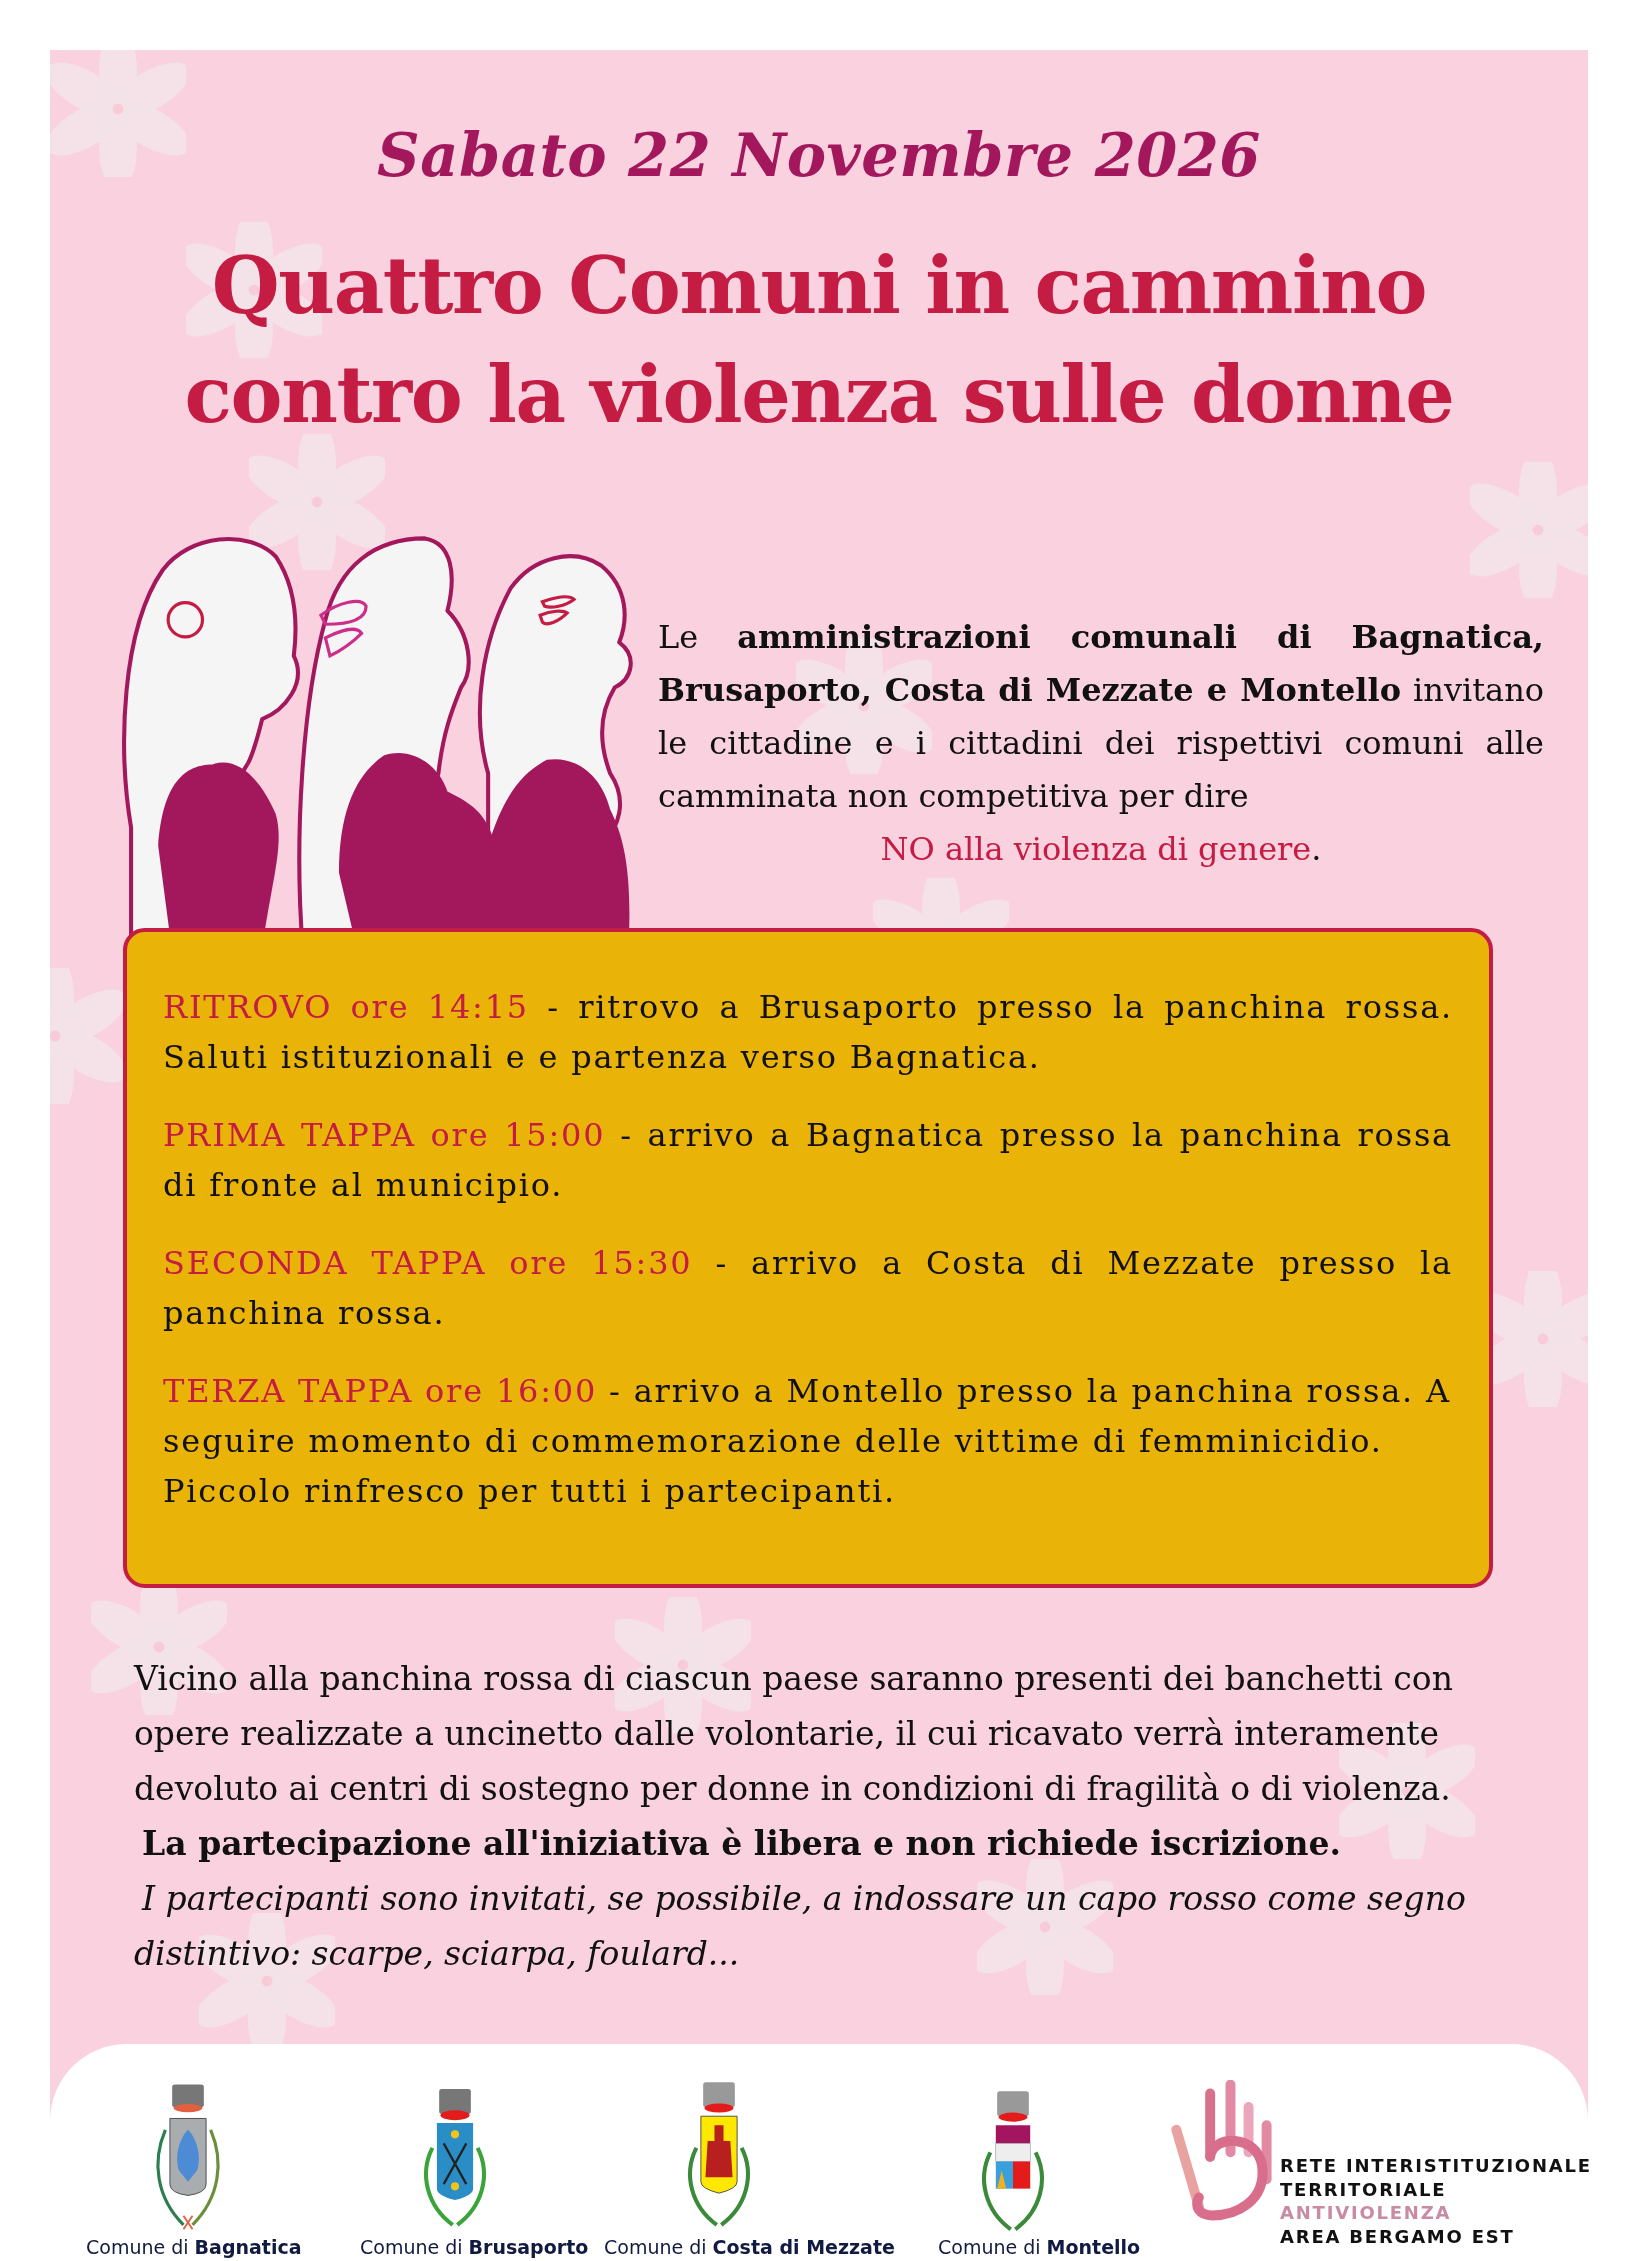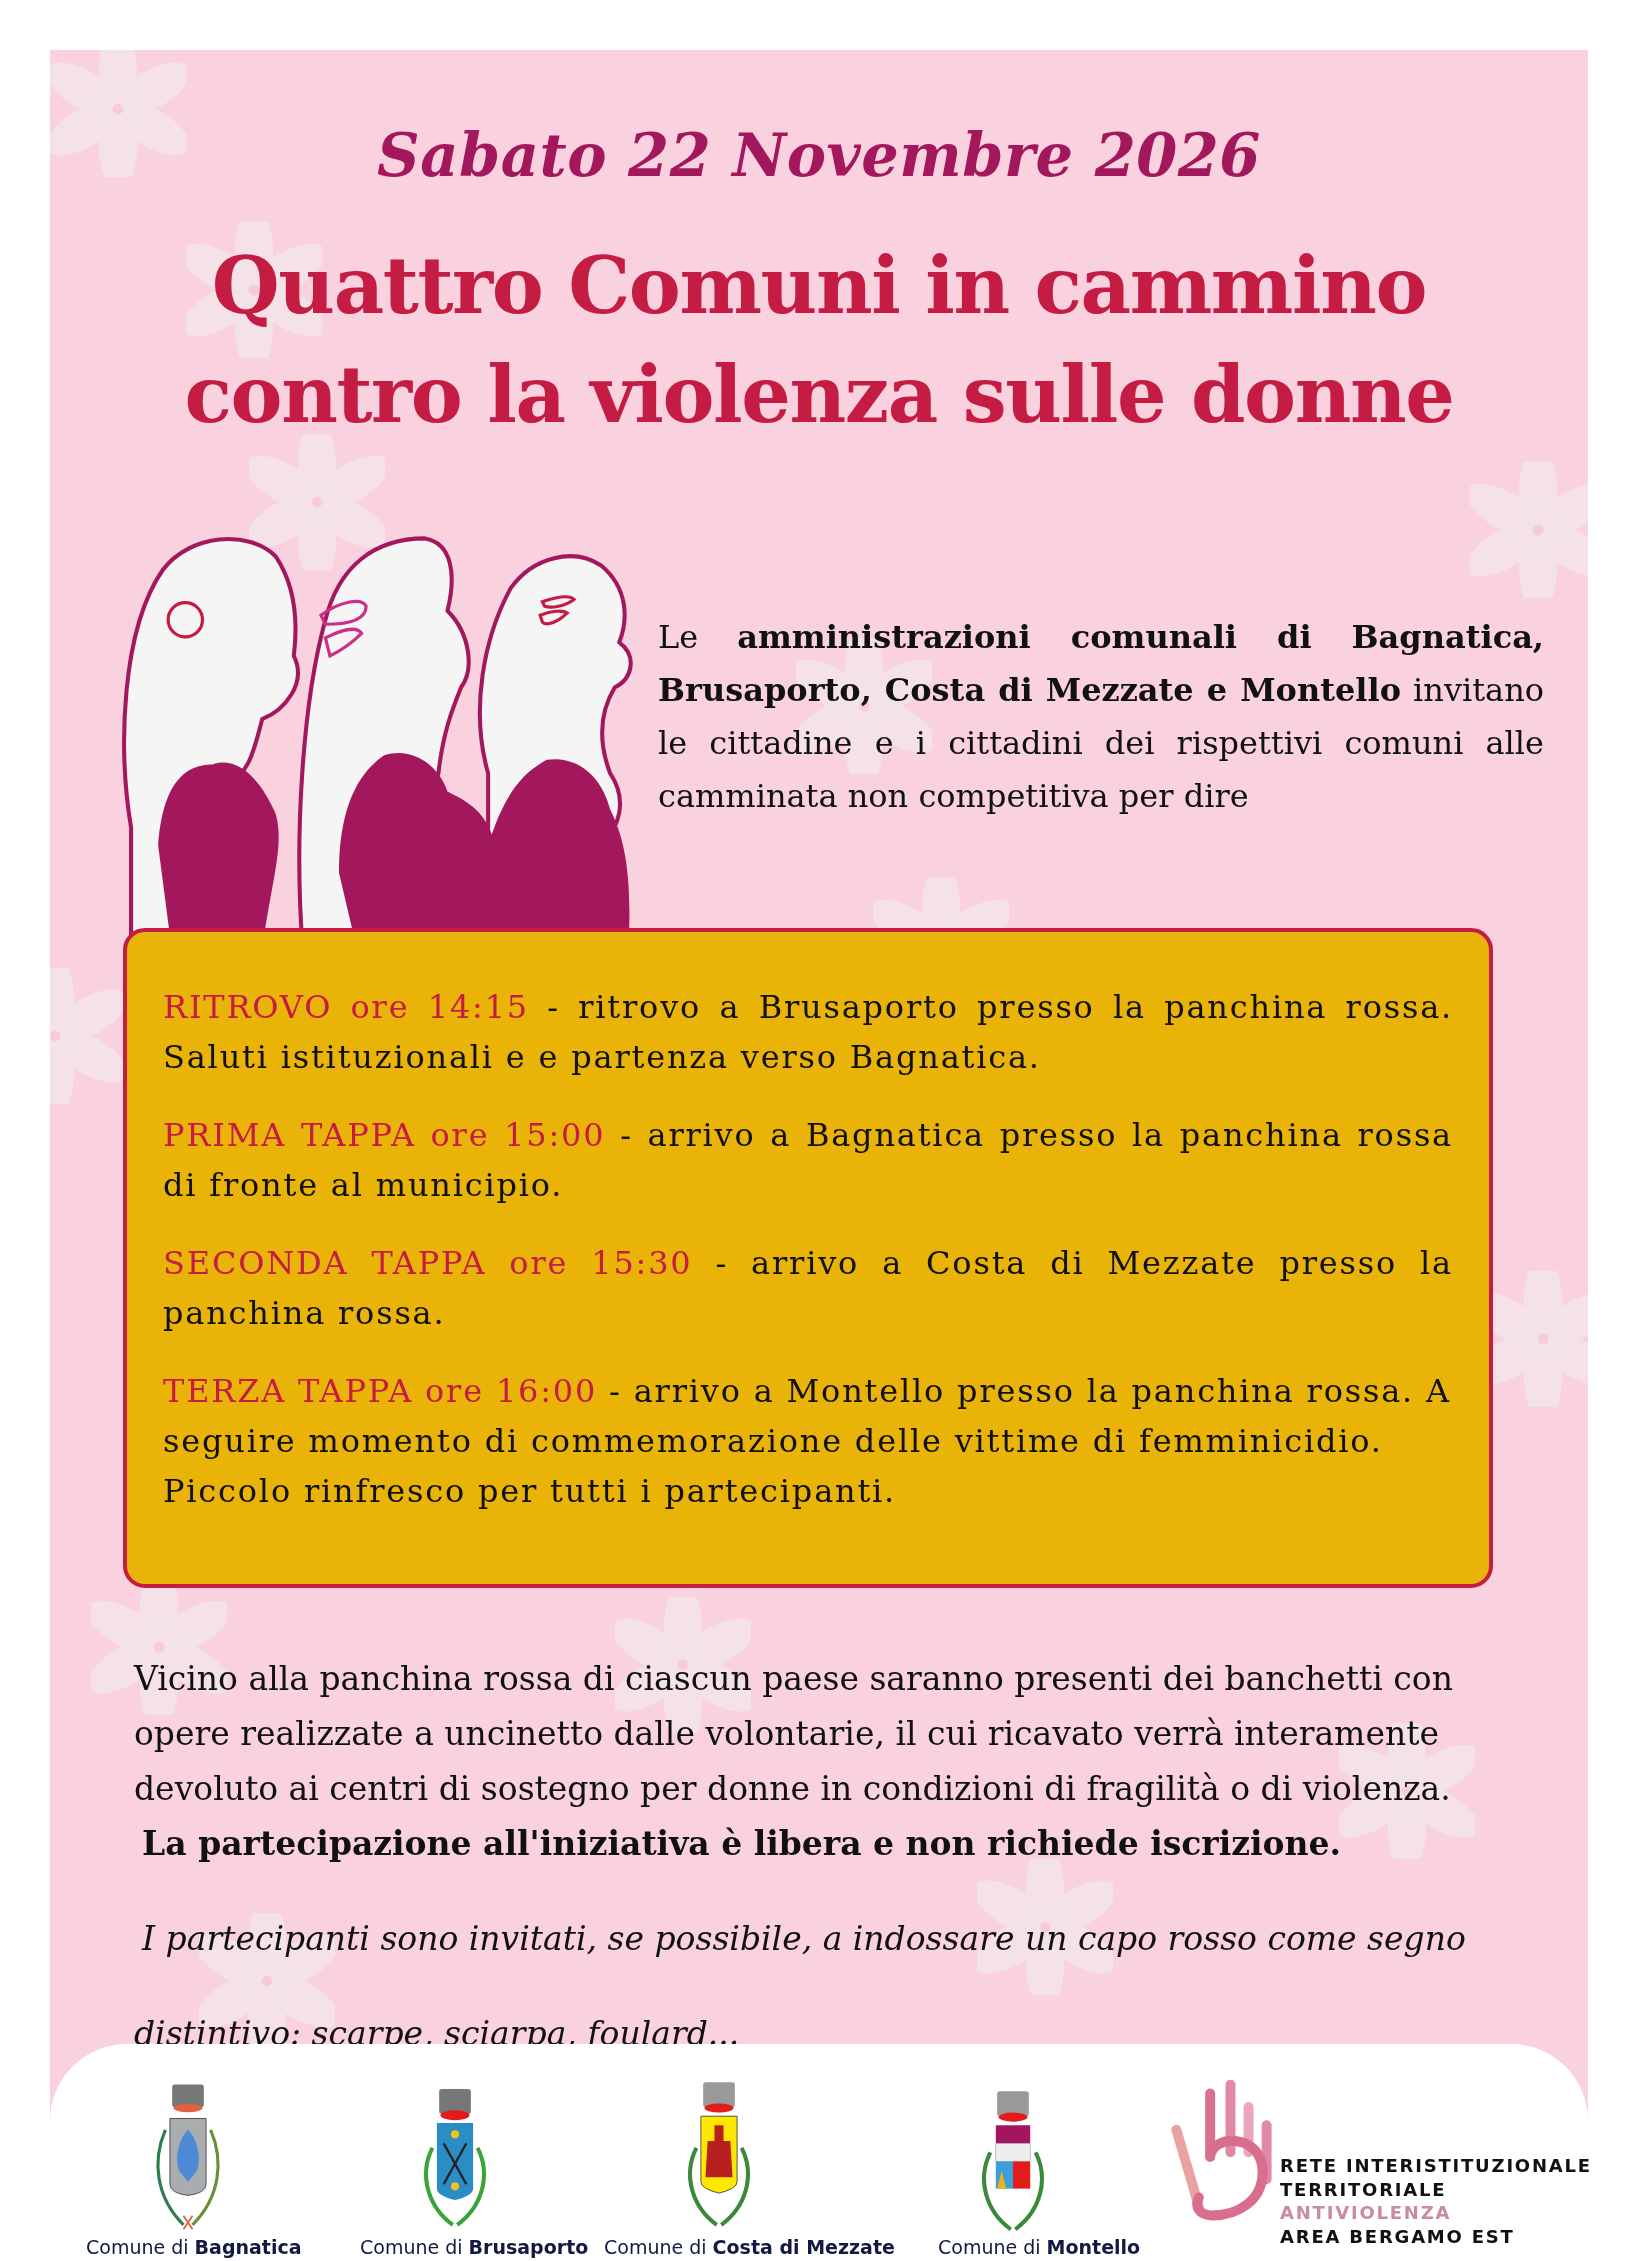--- a/index.html
+++ b/index.html
@@ -12,21 +12,21 @@
     .title { position:absolute; left:0; width:100%; top:181px; text-align:center; font-family:"DejaVu Serif", serif; font-weight:bold; font-size:78px; line-height:109px; color:#c41c42; letter-spacing:-1.4px; }
     .illus { position:absolute; left:63px; top:470px; width:574px; height:430px; }
     .intro { position:absolute; left:608px; top:561px; width:886px; font-family:"DejaVu Serif", serif; font-size:32px; line-height:53px; color:#111; text-align:justify; }
     .intro b { font-weight:600; }
     .intro .center { display:block; text-align:center; color:#c41c42; }
     .schedule { position:absolute; left:73px; top:878px; width:1370px; height:660px; background:#eab308; border:4.1px solid #c41c42; border-radius:22px; box-sizing:border-box; padding:50px 36px 0 36px; font-family:"DejaVu Serif", serif; font-size:32px; line-height:50px; color:#111; letter-spacing:1.8px; }
     .stop { margin-bottom:28px; text-align:justify; }
     .stop .label { color:#c41c42; }
     .body-text { position:absolute; left:84px; top:1601px; width:1366px; font-family:"DejaVu Serif", serif; font-size:33px; line-height:55px; color:#111; }
     .body-text .bold { font-weight:bold; display:block; padding-left:8.1px; }
-    .body-text .ital { font-style:italic; display:block; padding-left:8.1px;margin-top:40px; }
+    .body-text .ital { font-style:italic; display:block; padding-left:8.1px; }
     .body-text .ital.second { padding-left:0; }
     .footer { position:absolute; left:0; top:1994px; width:1538px; height:317px; background:#ffffff; border-radius:77px 77px 0 0; }
     .crest { position:absolute; top:2080px; width:136px; height:172px; }
     .crest-label { position:absolute; top:2236px; font-family:"DejaVu Sans", sans-serif; font-size:19px; color:#111a40; white-space:nowrap; }
     .crest-label b { font-weight:bold; }
     .rete { position:absolute; left:1167px; top:2080px; width:434px; height:149px; }
     .rete-text { position:absolute; left:1280px; top:2126px; font-family:"DejaVu Sans", sans-serif; font-weight:bold; font-size:18px; line-height:23.5px; color:#111; letter-spacing:1.8px;margin-top:28px; }
     .rete-text .pink { color:#c98aa3; }
   </style>
 </head>
@@ -204,20 +204,21 @@
       <circle cx="160" cy="220" r="38"></circle>
       <path d="M460 210 C500 180 550 170 560 190 C560 220 520 230 470 230 Z" stroke="#cc2e8a"></path>
       <path d="M470 260 C510 240 540 235 550 250 C530 270 500 290 480 300 Z" stroke="#cc2e8a"></path>
       <path d="M950 180 C980 170 1010 165 1020 175 C1000 190 970 195 955 190 Z"></path>
       <path d="M945 210 C970 200 995 198 1005 205 C985 225 960 235 950 225 Z"></path>
     </g>
   </svg>
 
   <div class="intro">
     <span>Le </span><b>amministrazioni  comunali di Bagnatica, Brusaporto, Costa di Mezzate e Montello</b><span> invitano le cittadine e i cittadini dei rispettivi comuni alle camminata non competitiva per dire</span>
+    <span class="center"><span>NO alla violenza di genere</span><span style="color:#111">.</span></span>
   </div>
 
   <div class="schedule">
     <div class="stop">
       <span class="label">RITROVO ore 14:15</span><span> - ritrovo a Brusaporto presso la panchina rossa. Saluti istituzionali e e partenza verso Bagnatica.</span>
     </div>
     <div class="stop">
       <span class="label">PRIMA TAPPA ore 15:00</span><span> - arrivo a Bagnatica presso la panchina rossa di fronte al municipio.</span>
     </div>
     <div class="stop">

